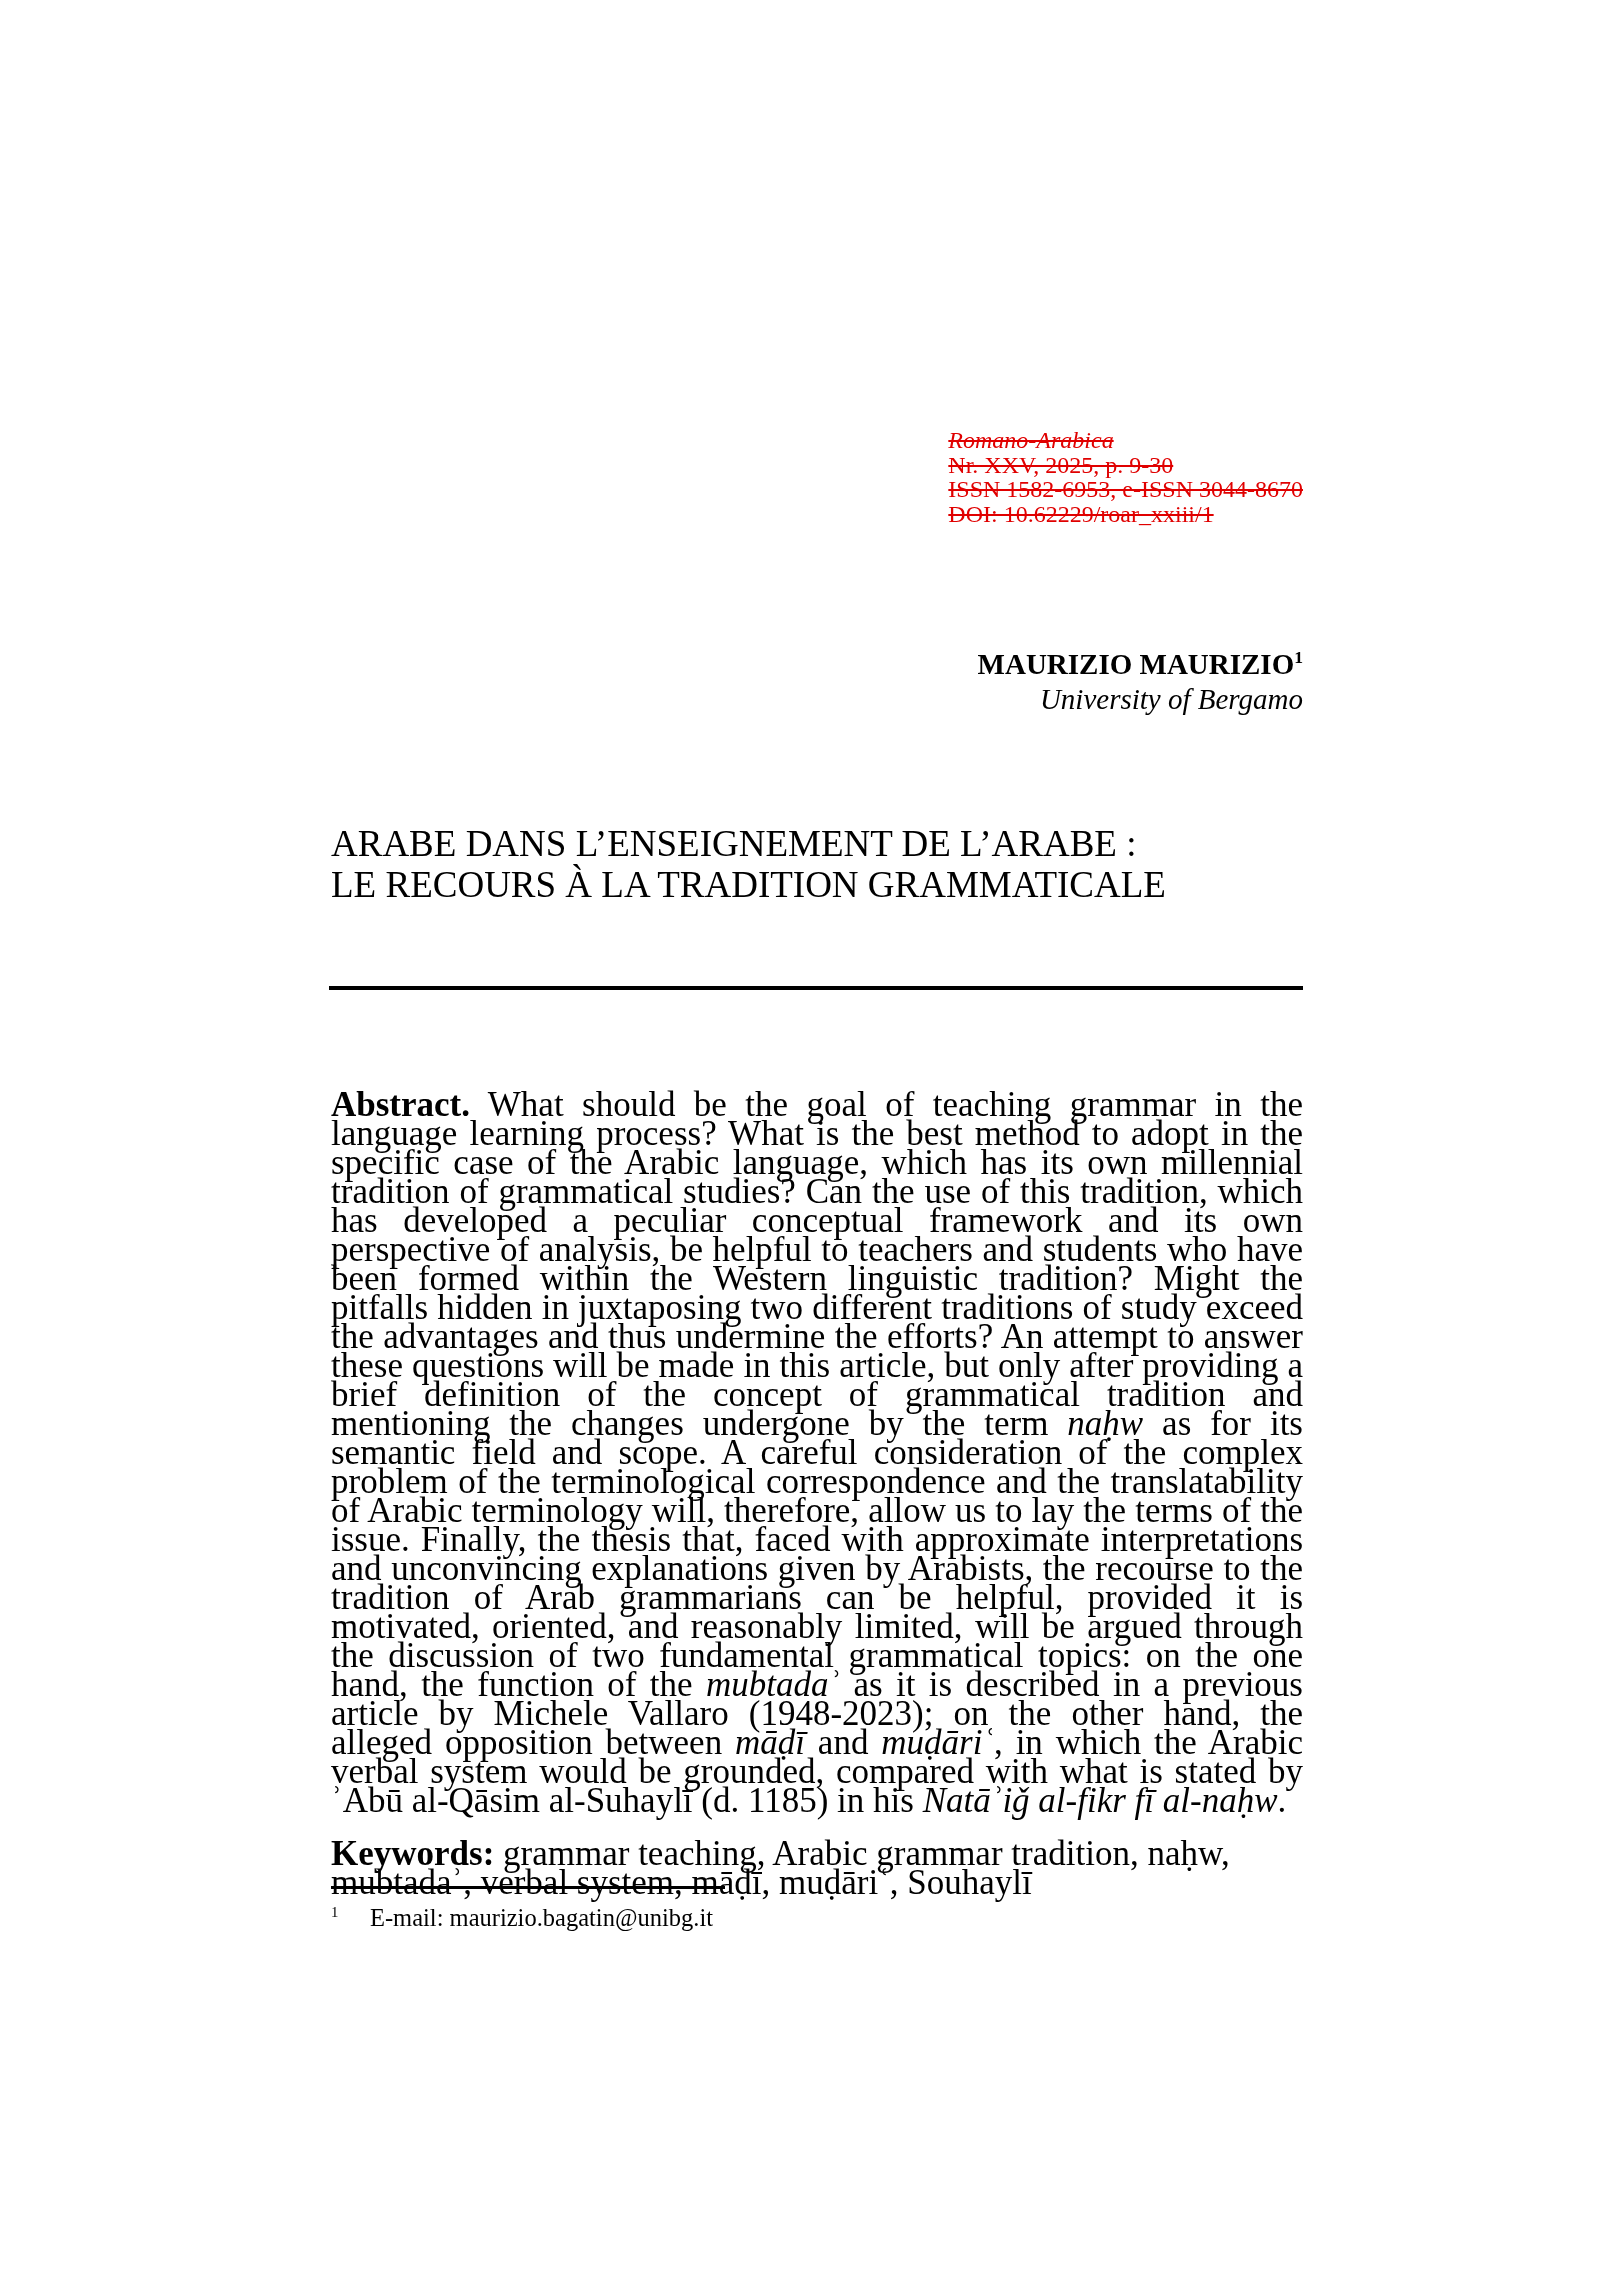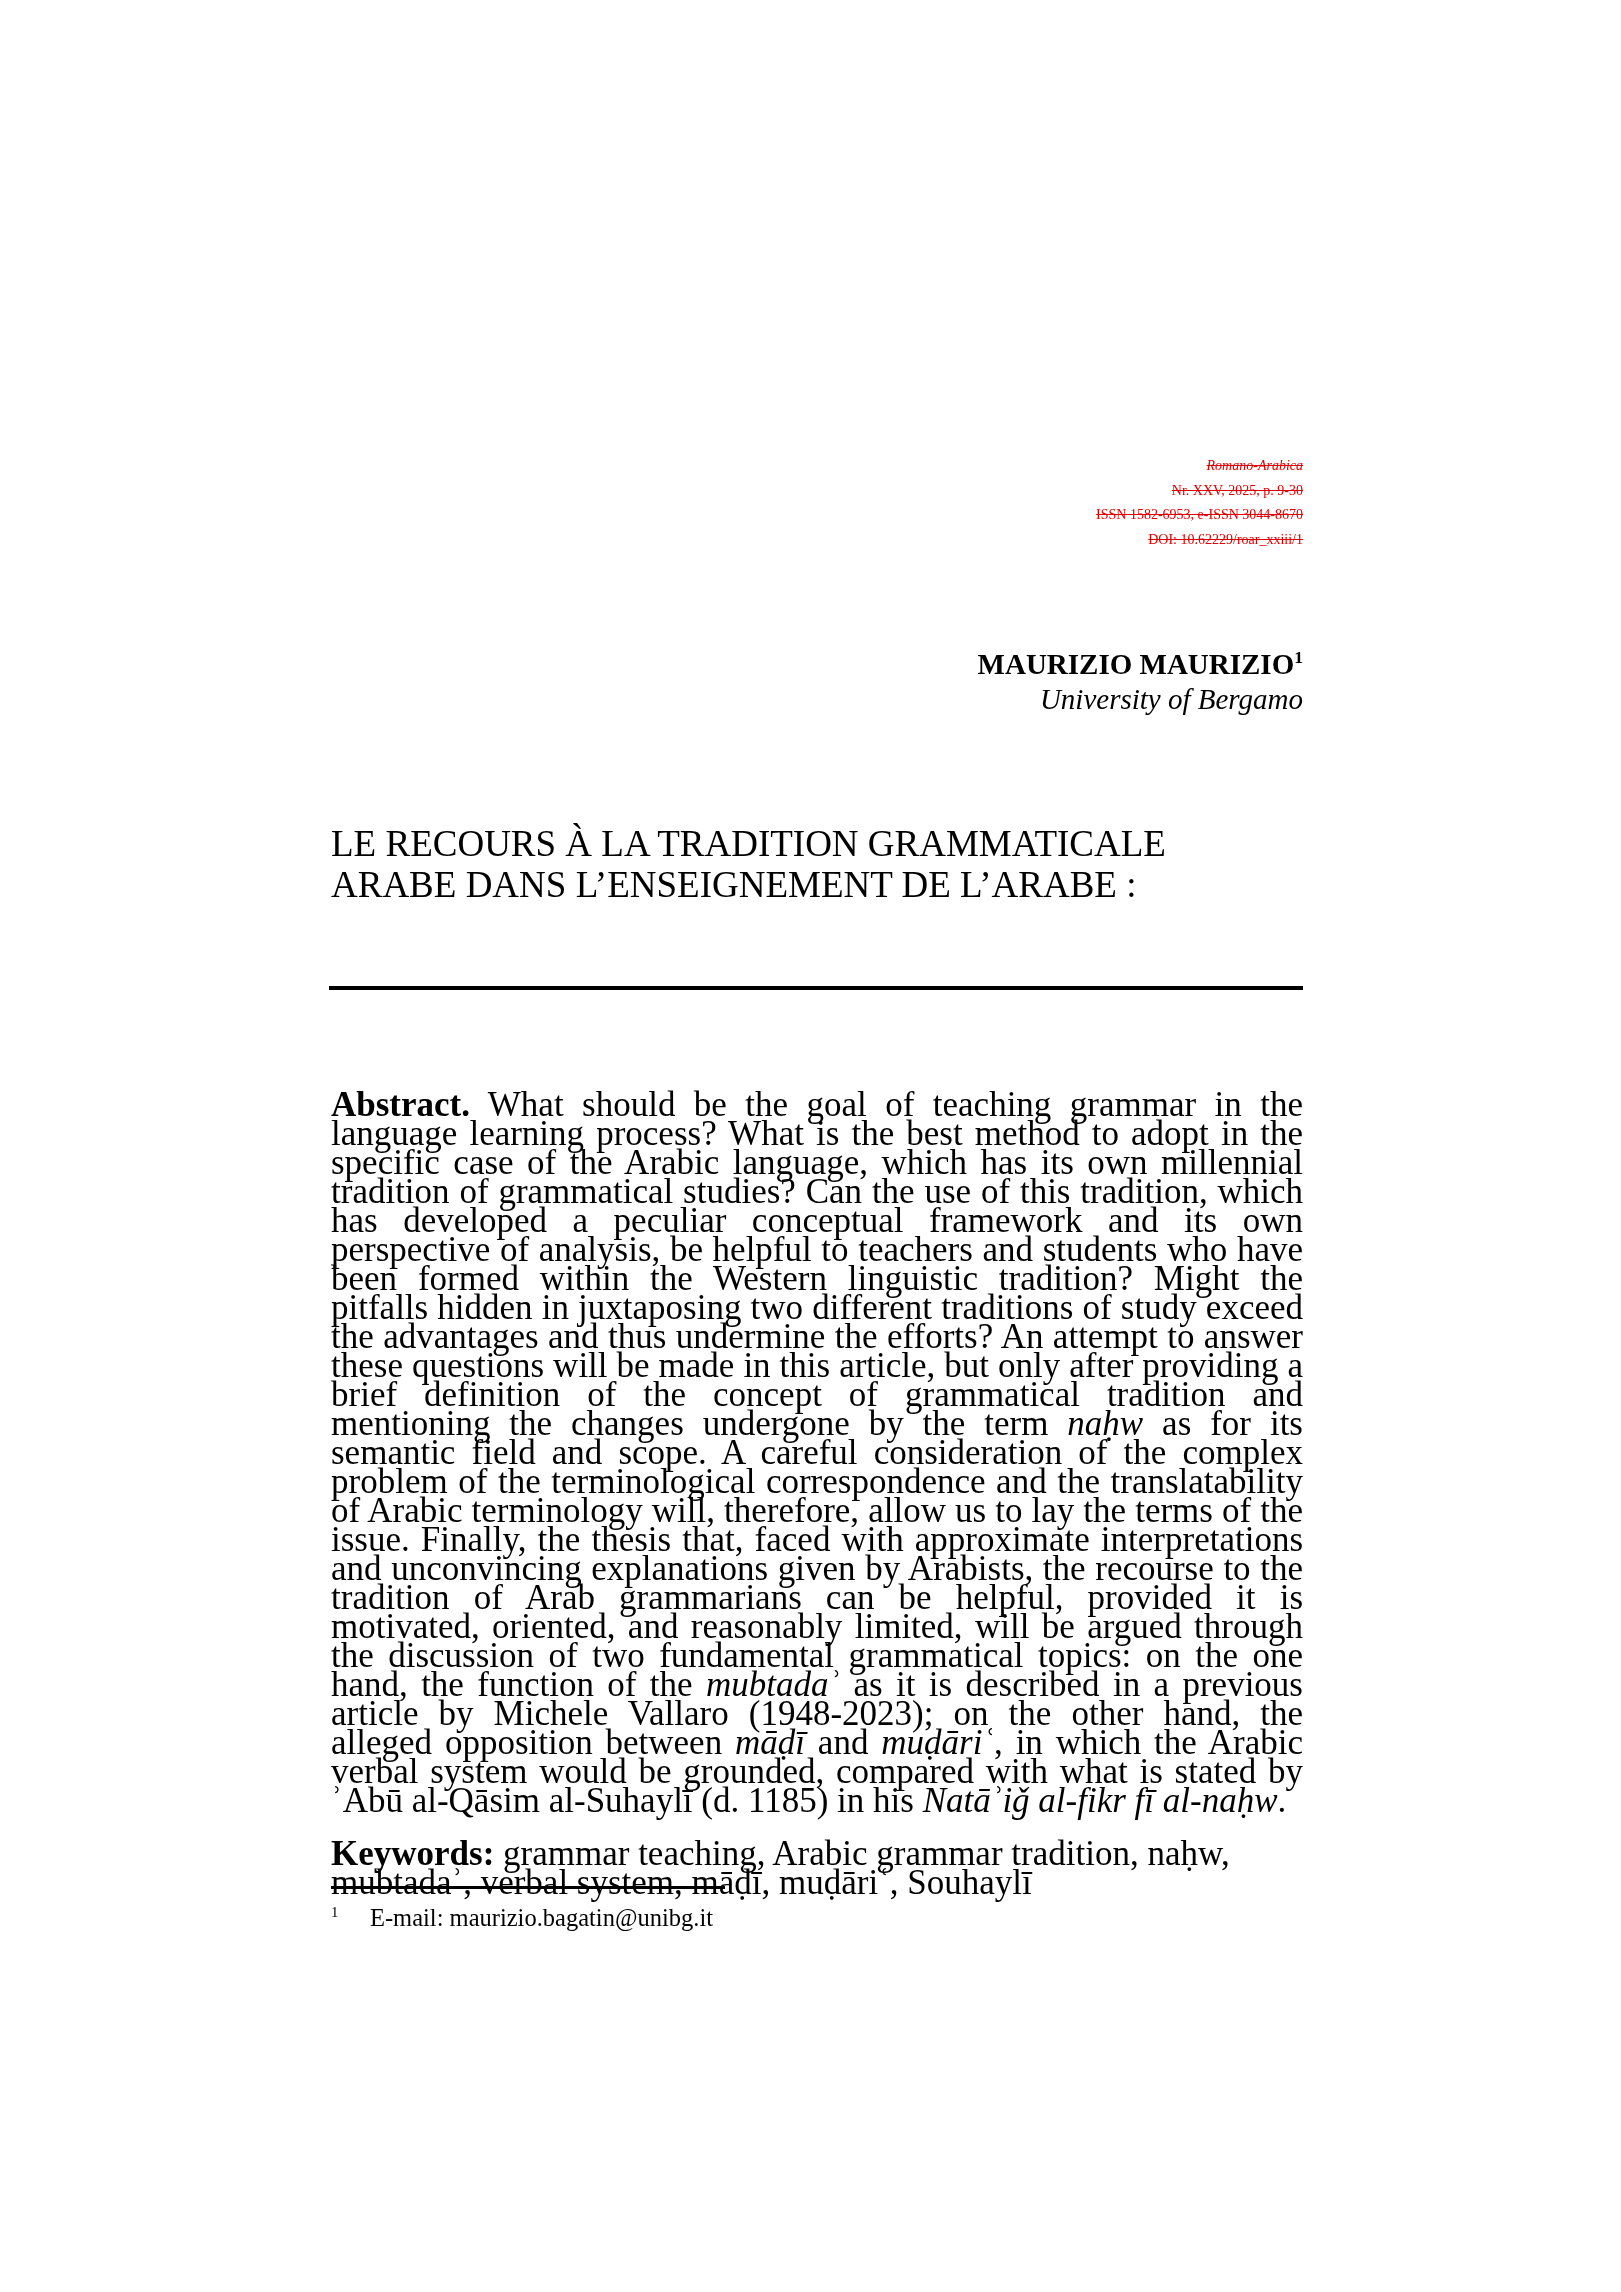--- a/index.html
+++ b/index.html
@@ -12,25 +12,25 @@
     width: 1621px;
     height: 2293px;
     background: #ffffff;
     font-family: "Liberation Serif", "DejaVu Serif", serif;
     color: #000000;
     overflow: hidden;
   }
   
   .journal-block {
     position: absolute;
-    top: 454px;
+    top: 428px;
     right: 318px;
-    text-align: right;
+    text-align: left;
     color: #e00000;
-    font-size: 14px;
+    font-size: 24px;
     line-height: 24.5px;
   }
   .journal-block .line {
     text-decoration: line-through;
   }
   .journal-block .italic {
     font-style: italic;
   }
   
   .author-block {
@@ -125,22 +125,22 @@
   </div>
 
   <div class="author-block">
     <div class="author-name">
       <span>MAURIZIO MAURIZIO</span><sup>1</sup>
     </div>
     <div class="author-affiliation">University of Bergamo</div>
   </div>
 
   <h1 class="article-title">
+    <div>ARABE DANS L’ENSEIGNEMENT DE L’ARABE :</div>
     <div>LE RECOURS À LA TRADITION GRAMMATICALE</div>
-    <div>ARABE DANS L’ENSEIGNEMENT DE L’ARABE :</div>
   </h1>
 
   <div class="title-rule"></div>
 
   <div class="body-text">
     <p class="abstract-paragraph"><span style="font-weight: bold;">Abstract.</span><span> What should be the goal of teaching grammar in the language learning process? What is the best method to adopt in the specific case of the Arabic language, which has its own millennial tradition of grammatical studies? Can the use of this tradition, which has developed a peculiar conceptual framework and its own perspective of analysis, be helpful to teachers and students who have been formed within the Western linguistic tradition? Might the pitfalls hidden in juxtaposing two different traditions of study exceed the advantages and thus undermine the efforts? An attempt to answer these questions will be made in this article, but only after providing a brief definition of the concept of grammatical tradition and mentioning the changes undergone by the term </span><span style="font-style: italic;">naḥw</span><span> as for its semantic field and scope. A careful consideration of the complex problem of the terminological correspondence and the translatability of Arabic terminology will, therefore, allow us to lay the terms of the issue. Finally, the thesis that, faced with approximate interpretations and unconvincing explanations given by Arabists, the recourse to the tradition of Arab grammarians can be helpful, provided it is motivated, oriented, and reasonably limited, will be argued through the discussion of two fundamental grammatical topics: on the one hand, the function of the </span><span style="font-style: italic;">mubtadaʾ</span><span> as it is described in a previous article by Michele Vallaro (1948-2023); on the other hand, the alleged opposition between </span><span style="font-style: italic;">māḍī</span><span> and </span><span style="font-style: italic;">muḍāriʿ</span><span>, in which the Arabic verbal system would be grounded, compared with what is stated by ʾAbū al-Qāsim al-Suhaylī (d. 1185) in his </span><span style="font-style: italic;">Natāʾiǧ al-fikr fī al-naḥw</span><span>.</span></p>
     <p class="keywords-paragraph"><span style="font-weight: bold;">Keywords:</span><span> grammar teaching, Arabic grammar tradition, naḥw, mubtadaʾ, verbal system, māḍī, muḍāriʿ, Souhaylī</span></p>
   </div>
 
   <div class="footnote-separator"></div>

